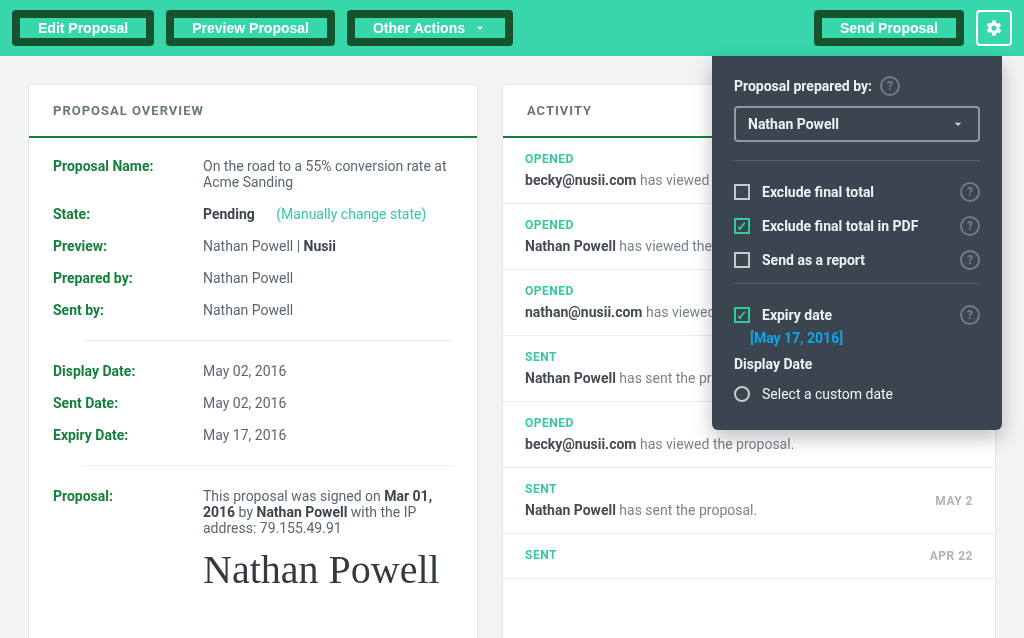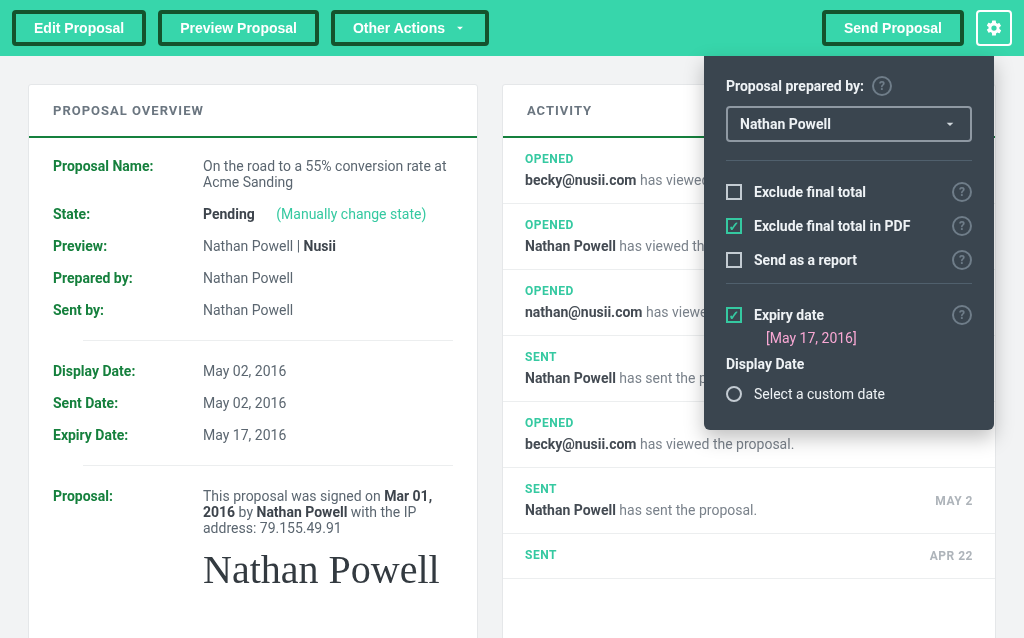--- a/index.html
+++ b/index.html
@@ -16,21 +16,21 @@
   .topbar {
     background: #37d6ab;
     height: 56px;
     display: flex;
     align-items: center;
     padding: 0 12px;
     gap: 12px;
   }
   .topbar .spacer { flex: 1; }
   .tb-btn {
-    border: 4px solid #14532d;
+    border: 8px solid #14532d;
     color: #fff;
     background: transparent;
     border-radius: 4px;
     height: 36px;
     padding: 0 18px;
     font-weight: 700;
     font-size: 14px;
     cursor: pointer;
     display: inline-flex;
     align-items: center;
@@ -96,21 +96,21 @@
     line-height: 1.5;
   }
   .act-item .body { flex: 1; }
   .act-type { font-size: 12px; font-weight: 700; letter-spacing: 0.5px; color: #35c9a1; display: block; margin-bottom: 2px; }
   .act-item strong { color: #444b53; font-weight: 700; }
   .act-date { color: #aeb4ba; font-size: 12px; font-weight: 700; letter-spacing: 0.5px; }
   
   .popover {
     position: absolute;
     top: 56px;
-    right: 30px;
+    right: 22px;
     width: 290px;
     background: #3a454f;
     color: #eef2f5;
     border-radius: 0 0 6px 6px;
     padding: 20px 22px 24px 22px;
     font-size: 14px;
     box-shadow: 0 8px 20px rgba(0,0,0,0.25);
   }
   .popover .pp-label { font-weight: 700; margin-bottom: 10px; display:flex; align-items:center; gap:8px;}
   .pp-select {
@@ -128,21 +128,21 @@
   .pp-row { display:flex; align-items:center; gap:12px; padding: 7px 0; }
   .pp-check {
     width:16px; height:16px; border:2px solid #c3cbd2; display:inline-flex; align-items:center; justify-content:center; flex-shrink:0;
   }
   .pp-check.on { border-color:#35c9a1; }
   .pp-check.on::after { content:"✓"; color:#35c9a1; font-size:13px; font-weight:900; line-height:1;}
   .pp-row-label { font-weight:700; flex:1; }
   .help {
     width:20px;height:20px;border:2px solid #6f7d89;border-radius:50%;display:inline-flex;align-items:center;justify-content:center;color:#6f7d89;font-size:12px;font-weight:800;flex-shrink:0;cursor:pointer;
   }
-  .pp-sub { color:#f9a8d4; margin-left:40px; font-weight:400; margin-top:-2px; margin-bottom:10px;}
+  .pp-sub { color:#0ea5e9; margin-left:16px; font-weight:700; margin-top:-2px; margin-bottom:10px;}
   .pp-heading { font-weight:700; margin: 4px 0 10px 0; }
   .pp-radio-row { display:flex; align-items:center; gap:12px; padding:4px 0; cursor:pointer;}
   .pp-radio {
     width:16px;height:16px;border:2px solid #c3cbd2;border-radius:50%;display:inline-flex;align-items:center;justify-content:center;flex-shrink:0;
   }
   .pp-radio.on { border-color:#35c9a1; }
   .pp-radio.on::after { content:""; width:8px;height:8px;background:#35c9a1;border-radius:50%;}
 </style>
 </head>
 <body>

